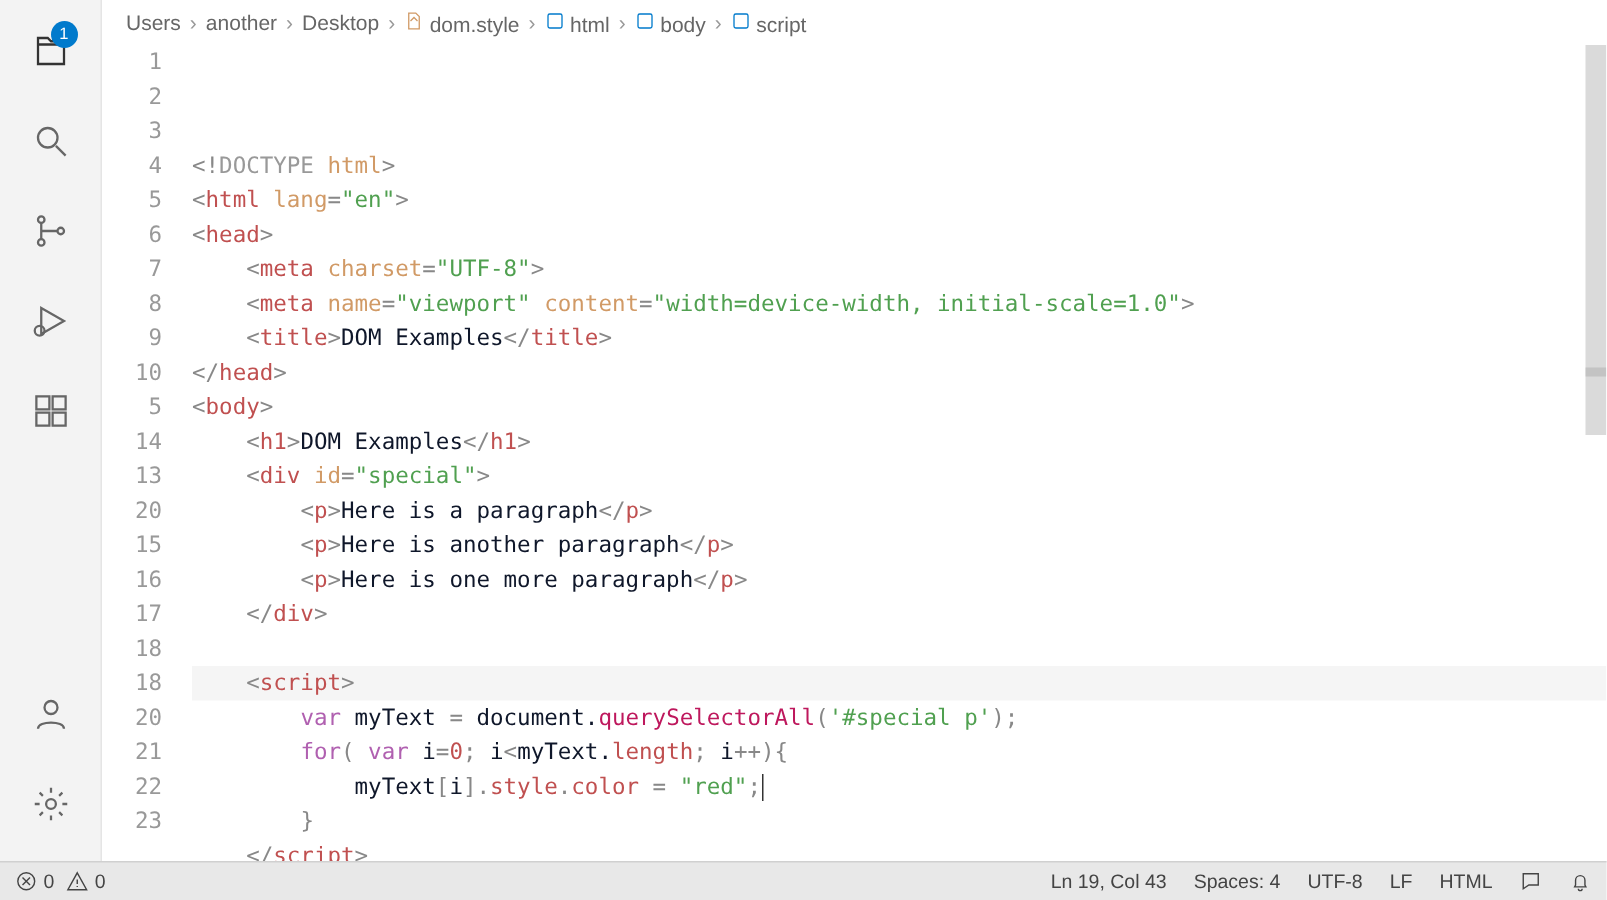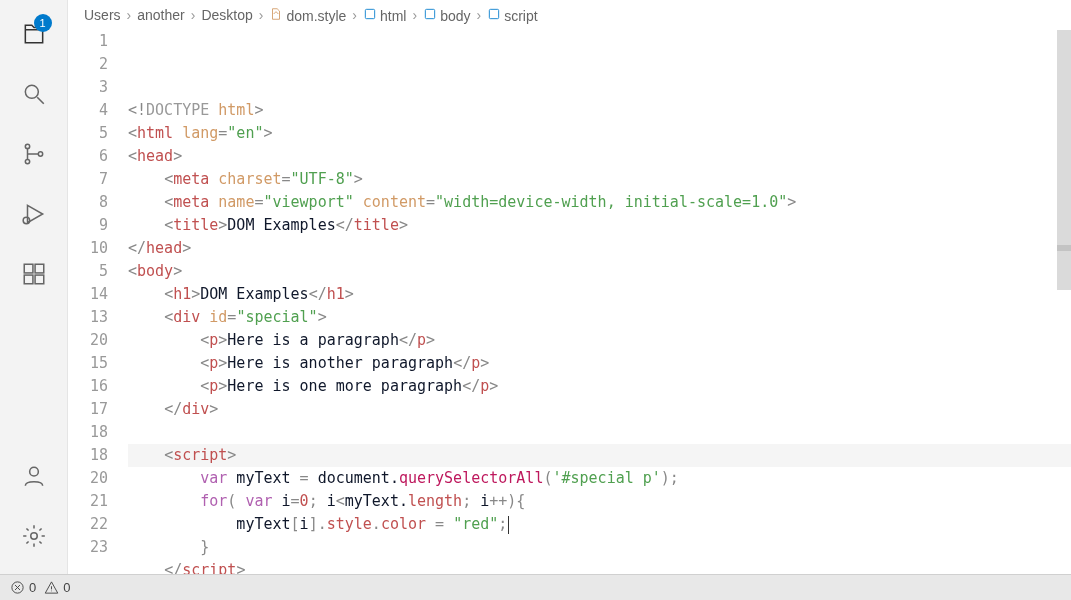--- a/index.html
+++ b/index.html
@@ -295,13 +295,31 @@
     </span>
     <span class="sb-item">
       <svg viewBox="0 0 24 24">
           <path d="M12 3l10 18H2z"></path>
           <line x1="12" y1="10" x2="12" y2="15"></line>
           <line x1="12" y1="17" x2="12" y2="18"></line>
         </svg>
       <span>0</span>
     </span>
   </div>
+  <div class="sb-right">
+    <span class="sb-item">Ln 19, Col 43</span>
+    <span class="sb-item">Spaces: 4</span>
+    <span class="sb-item">UTF-8</span>
+    <span class="sb-item">LF</span>
+    <span class="sb-item">HTML</span>
+    <span class="sb-item">
+      <svg viewBox="0 0 24 24">
+          <path d="M4 4h16v12H10l-6 4z"></path>
+        </svg>
+    </span>
+    <span class="sb-item">
+      <svg viewBox="0 0 24 24">
+          <path d="M6 18h12l-1-2v-5a5 5 0 0 0-10 0v5z"></path>
+          <path d="M10 20a2 2 0 0 0 4 0"></path>
+        </svg>
+    </span>
+  </div>
 </div>
 
 </body></html>

